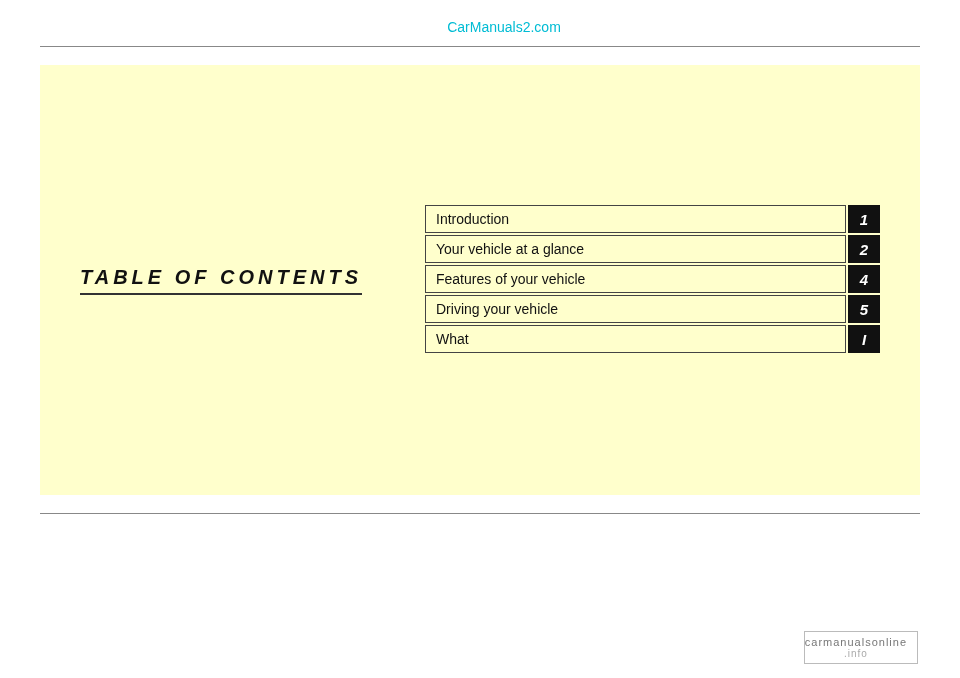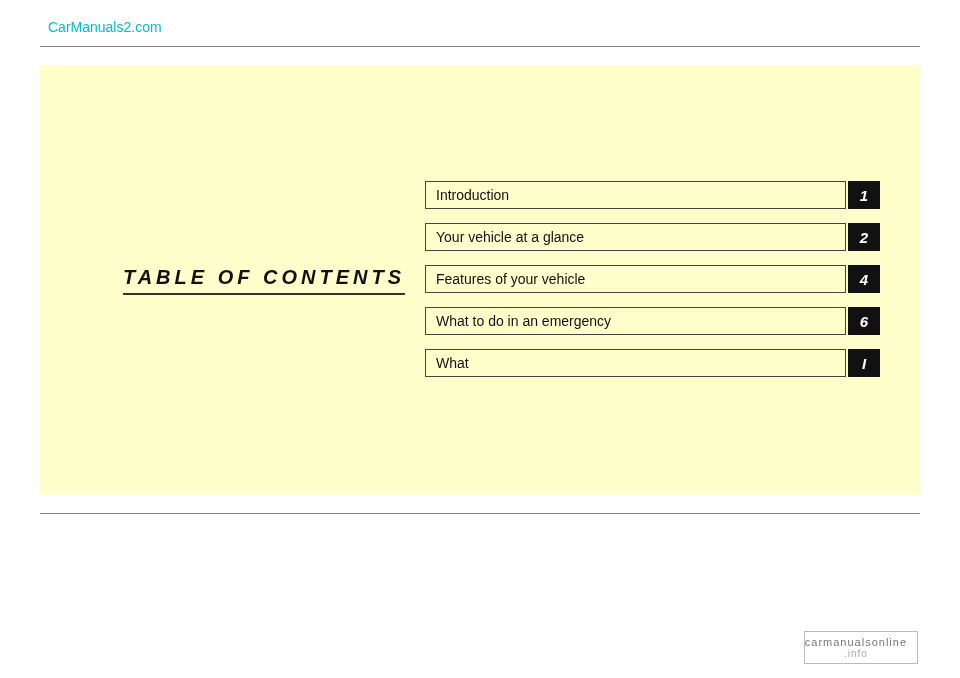--- a/index.html
+++ b/index.html
@@ -7,20 +7,21 @@
     body {
       width: 960px;
       height: 678px;
       background: #fff;
       font-family: Arial, sans-serif;
       overflow: hidden;
       position: relative;
     }
 
     .site-header {
+      text-align: center;
       padding: 18px 0 10px 0;
       margin-left: 48px;
     }
 
     .top-divider {
       border: none;
       border-top: 1.5px solid #888;
       margin: 0 40px;
     }
 
@@ -31,40 +32,40 @@
       display: flex;
       flex-direction: row;
       align-items: center;
       min-height: 430px;
     }
 
     .left-section {
       flex: 1;
       display: flex;
       align-items: center;
-      justify-content: flex-end;
+      justify-content: flex-start;
       padding-right: 20px;
     }
 
     .toc-title {
       font-size: 20px;
       font-weight: bold;
       font-style: italic;
       letter-spacing: 4px;
       color: #111;
       border-bottom: 2px solid #333;
       padding-bottom: 4px;
       white-space: nowrap;
     }
 
     .right-section {
       flex: 1.4;
       display: flex;
       flex-direction: column;
-      gap: 12px;
+      gap: 0;
     }
 
     .toc-row {
       display: flex;
       flex-direction: row;
       align-items: stretch;
       margin-bottom: 2px;
     }
 
     .toc-label {
@@ -135,22 +136,22 @@
       </div>
       <div class="toc-row">
         <div class="toc-label">Your vehicle at a glance</div>
         <div class="toc-number">2</div>
       </div>
       <div class="toc-row">
         <div class="toc-label">Features of your vehicle</div>
         <div class="toc-number">4</div>
       </div>
       <div class="toc-row">
-        <div class="toc-label">What to do in an emergency</div>
-        <div class="toc-number">6</div>
+        <div class="toc-label">Driving your vehicle</div>
+        <div class="toc-number">5</div>
       </div>
       <div class="toc-row">
         <div class="toc-label">What</div>
         <div class="toc-number">I</div>
       </div>
     </div>
 </div>
 
 <hr class="bottom-divider">
 

